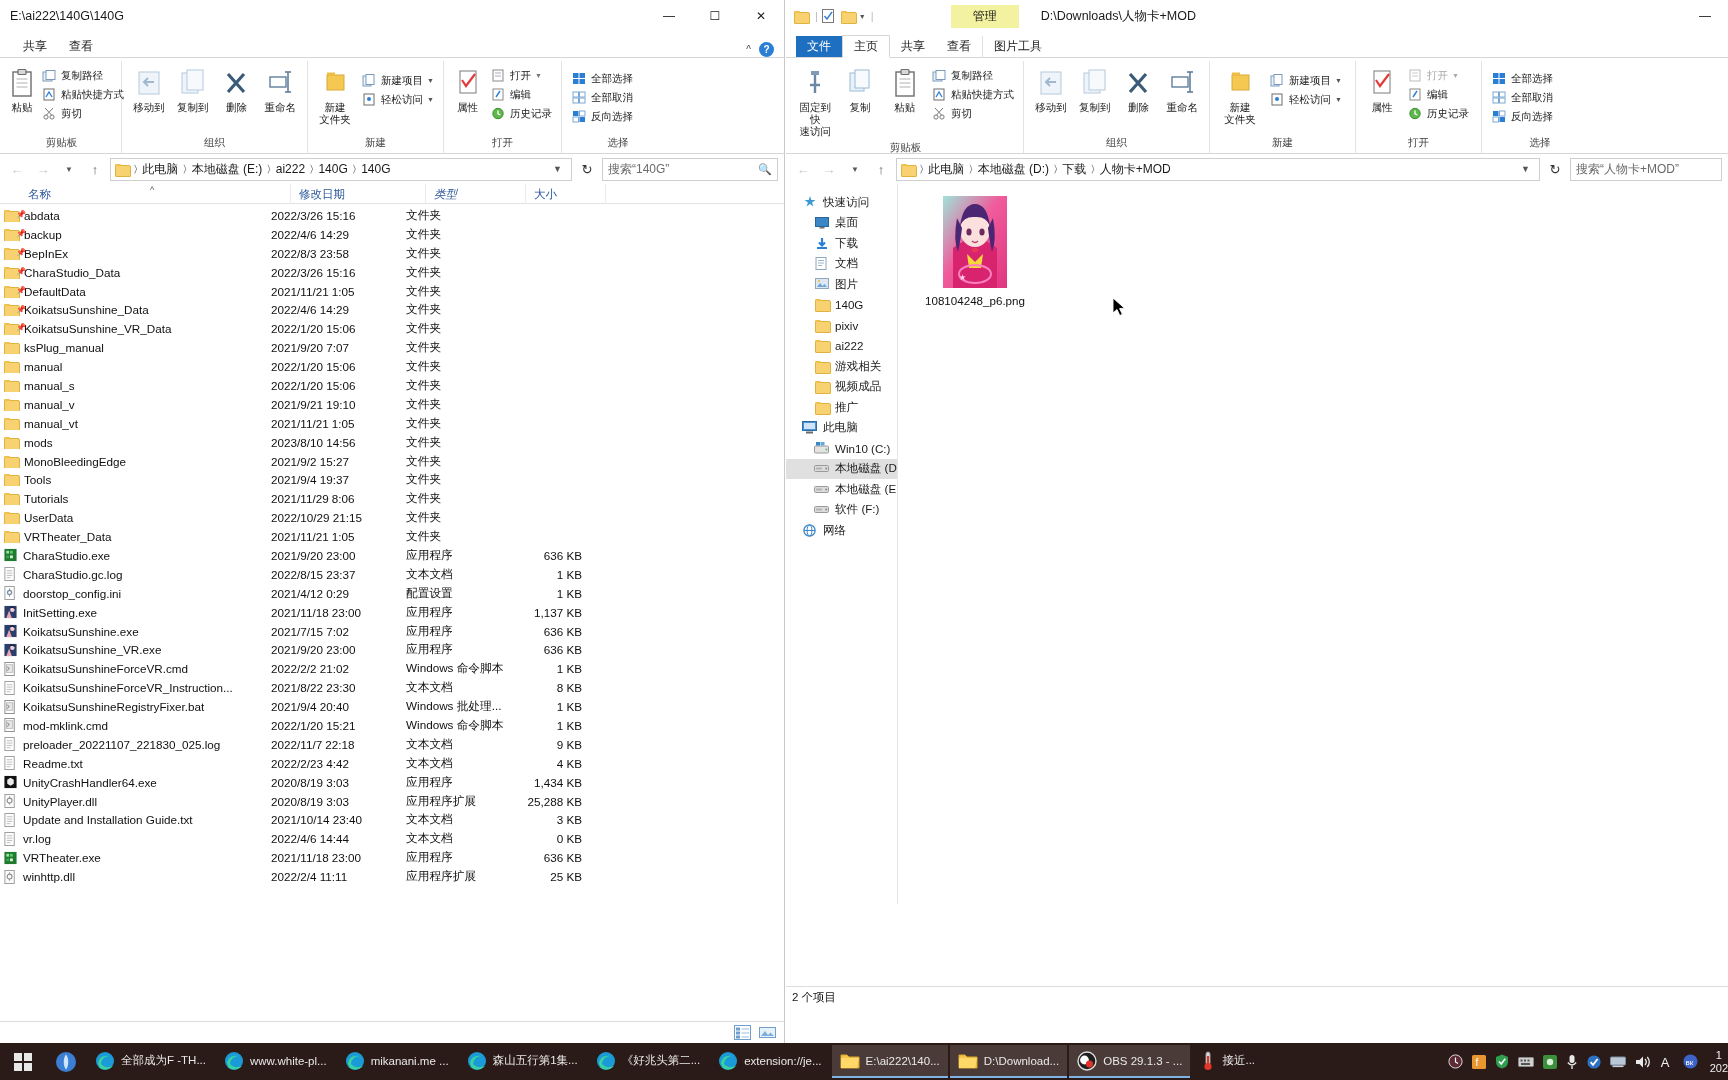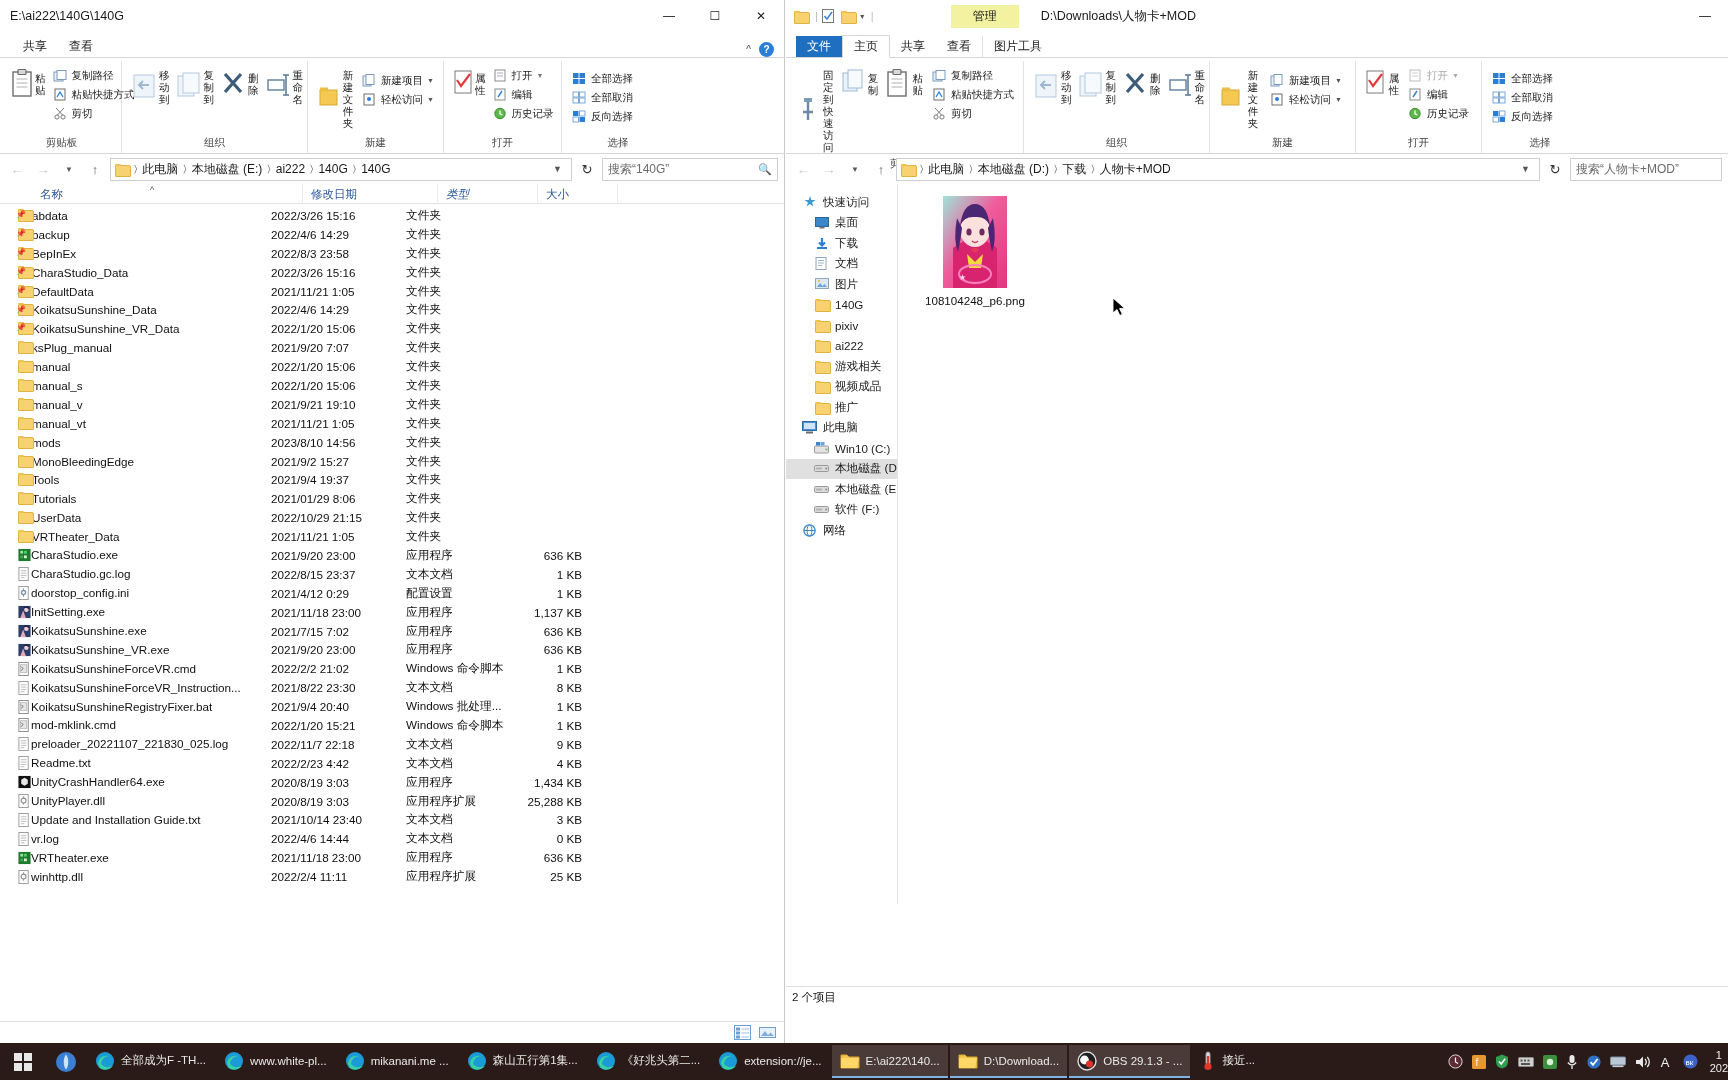--- a/index.html
+++ b/index.html
@@ -32,21 +32,21 @@
   .chev-up { font-size:10px; color:#444; }
   .help-icon { width:15px; height:15px; border-radius:50%; background:#2a7fd4; color:#fff;
                font-size:10px; display:flex; align-items:center; justify-content:center; font-weight:bold; }
 
   
   .ribbon { background:#fff; border-bottom:1px solid #d6d6d6; display:flex; padding:3px 2px 0 2px; height:96px; }
   .rgroup { display:flex; flex-direction:column; border-right:1px solid #e3e3e3; padding:0 5px; }
   .rgroup:last-child { border-right:none; }
   .rgroup-items { display:flex; flex:1; align-items:flex-start; padding-top:4px; }
   .rgroup-label { font-size:10.5px; color:#444; text-align:center; padding:2px 0 3px 0; }
-  .bigbtn { width:54px; display:flex; flex-direction:row; align-items:center; padding:2px 2px; }
+  .bigbtn { width:54px; display:flex; flex-direction:column; align-items:center; padding:2px 2px; }
   .bigbtn .ico { height:32px; display:flex; align-items:center; justify-content:center; }
   .bigbtn .lbl { font-size:10.5px; color:#1c1c1c; text-align:center; line-height:1.15; margin-top:2px; }
   .smallcol { display:flex; flex-direction:column; justify-content:flex-start; padding-top:1px; }
   .smallbtn { display:flex; align-items:center; gap:4px; padding:1.5px 4px; font-size:10.5px; color:#1c1c1c; white-space:nowrap; }
   .smallbtn .sico { width:16px; height:16px; display:flex; align-items:center; justify-content:center; }
   .dis { color:#a9a9a9; }
 
   
   .addrrow { height:30px; display:flex; align-items:center; gap:4px; padding:2px 6px; background:#fff; }
   .navbtn { width:22px; height:22px; display:flex; align-items:center; justify-content:center;
@@ -63,21 +63,21 @@
   .searchbox .mag { margin-left:auto; font-size:11px; color:#555; }
 
   
   .colhdr { height:20px; display:flex; align-items:center; border-bottom:1px solid #e2e2e2;
             font-size:11.5px; color:#2b579a; background:#fff; position:relative; }
   .colhdr .ch { padding-left:8px; border-right:1px solid #eaeaea; height:20px; line-height:20px; }
   .sortmark { position:absolute; font-size:9px; color:#555; }
 
   .flist { background:#fff; }
   .frow { display:flex; align-items:center; height:18.9px; font-size:11.7px; color:#101010; }
-  .fname { flex:0 0 auto; width:271px; display:flex; align-items:flex-start; padding-left:18px; white-space:nowrap; overflow:hidden; }
+  .fname { flex:0 0 auto; width:271px; display:flex; align-items:center; gap:6px; padding-left:4px; white-space:nowrap; overflow:hidden; }
   .fdate { flex:0 0 auto; width:135px; }
   .ftype { flex:0 0 auto; width:100px; }
   .fsize { flex:0 0 auto; width:76px; text-align:right; }
 
   .folderico { width:14px; height:11px; position:relative; flex:none; }
   .folderico:before { content:""; position:absolute; left:0; top:1px; width:14px; height:10px;
                       background:#f8d270; border:1px solid #e0b33f; border-radius:1px 2px 1px 1px; }
   .folderico:after { content:""; position:absolute; left:0; top:0px; width:6px; height:2px;
                      background:#f0c14d; border-radius:1px; }
   .fico { width:13px; height:14px; flex:none; display:block; }
@@ -395,21 +395,21 @@
         <span class="crumb">140G</span>
         <span class="addr-caret">▼</span>
       </div>
       <div class="refresh">↻</div>
       <div class="searchbox">
         <span>搜索“140G”</span>
         <span class="mag">🔍</span>
       </div>
     </div>
 
-    <div class="colhdr" style="padding-left:32px;">
+    <div class="colhdr" style="padding-left:20px;">
       <div class="ch" style="width:271px;">名称</div>
       <div class="ch" style="width:135px;">修改日期</div>
       <div class="ch" style="width:100px;font-style:italic;">类型</div>
       <div class="ch" style="width:80px;">大小</div>
       <span class="sortmark" style="left:150px; top:1px;">^</span>
     </div>
 
     <div class="flist" id="left-file-list" style="height:836px; overflow:hidden; position:relative; padding-top:2px;">
         <div class="frow">
           <div class="fname">
@@ -576,21 +576,21 @@
           <div class="ftype">文件夹</div>
           <div class="fsize"></div>
         </div>
         <div class="frow">
           <div class="fname">
             <span style="display: inline-flex;">
               <span class="folderico"></span>
             </span>
             <span>Tutorials</span>
           </div>
-          <div class="fdate">2021/01/29 8:06</div>
+          <div class="fdate">2021/11/29 8:06</div>
           <div class="ftype">文件夹</div>
           <div class="fsize"></div>
         </div>
         <div class="frow">
           <div class="fname">
             <span style="display: inline-flex;">
               <span class="folderico"></span>
             </span>
             <span>UserData</span>
           </div>

